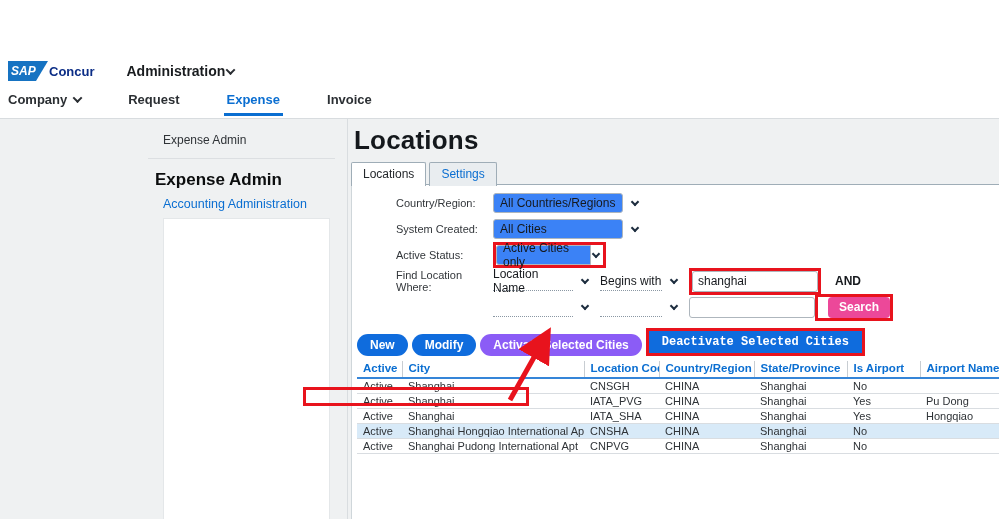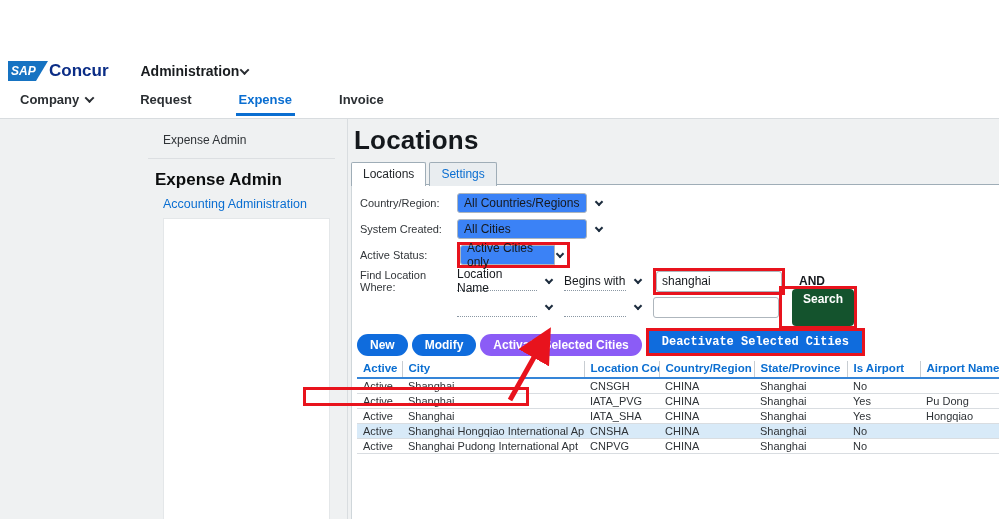--- a/index.html
+++ b/index.html
@@ -14,24 +14,24 @@
 
   
   .app-header { height: 72px; background: #fff; border-bottom: 1px solid #d8dcdf; }
   .hdr-top { display: flex; align-items: center; height: 34px; padding: 14px 0 0 8px; margin-top: 47px; }
   .sap-shape {
     width: 40px; height: 20px; background: #1673c2;
     clip-path: polygon(0 0, 100% 0, 70% 100%, 0 100%);
     color: #fff; font-weight: 700; font-style: italic; font-size: 12px;
     display: flex; align-items: center; padding-left: 3px;
   }
-  .concur-word { color: #0b2d86; font-weight: 700; font-size: 17px; margin-left: 1px; }
+  .concur-word { color: #0b2d86; font-weight: 700; font-size: 13px; margin-left: 1px; }
   .admin-menu { margin-left: 32px; font-weight: 700; font-size: 14px; color: #191c1f; display: flex; align-items: center; gap: 2px; }
   .chev { display: inline-block; width: 7px; height: 7px; border-right: 2px solid #2a2e33; border-bottom: 2px solid #2a2e33; transform: rotate(45deg) translate(-1px,-1px); }
-  .hdr-nav { display: flex; align-items: center; height: 36px; padding-left: 20px; }
+  .hdr-nav { display: flex; align-items: center; height: 36px; padding-left: 8px; }
   .nav-item { font-size: 13px; font-weight: 700; color: #2b2f33; margin-right: 47px; position: relative; display: flex; align-items: center; gap: 7px; cursor: pointer; }
   .nav-item.active { color: #0a6ed1; }
   .nav-item.active::after { content: ""; position: absolute; left: -3px; right: -3px; bottom: -9px; height: 3px; background: #0a6ed1; }
 
   
   .content { display: flex; height: 447px; background: #eff1f2; }
 
   
   .sidebar { width: 348px; flex-shrink: 0; padding-left: 140px; border-right: 1px solid #d9dde0; }
   .sb-breadcrumb { font-size: 12px; color: #2f3337; padding: 14px 0 11px 23px; }
@@ -45,39 +45,39 @@
   .page-title { position: absolute; top: 6px; left: 6px; font-size: 26px; font-weight: 800; color: #14181c; letter-spacing: 0.2px; }
   .tabs { position: absolute; top: 43px; left: 3px; display: flex; z-index: 2; }
   .tab { font-size: 12px; padding: 4px 11px 5px; border: 1px solid #9fadb7; border-bottom: none; border-radius: 2px 2px 0 0; margin-right: 3px; cursor: pointer; }
   .tab.active { background: #fff; color: #24282c; position: relative; }
   .tab.active::after { content:""; position:absolute; left:0; right:0; bottom:-1px; height:1px; background:#fff; }
   .tab.inactive { background: #e9edf0; color: #0a6ed1; }
   .panel { position: absolute; top: 65px; left: 3px; right: -1px; bottom: 0; background: #fff; border-top: 1px solid #9fadb7; border-left: 1px solid #cfd6da; padding-top: 5px; }
 
   
   .form-row { height: 26px; display: flex; align-items: center; padding-left: 8px; font-size: 11px; color: #32363a; }
-  .flabel { width: 97px; flex-shrink: 0; }
+  .flabel { width: 97px; flex-shrink: 0; margin-left: 36px; }
   .selbox { height: 20px; border: 1px solid #aeb6bd; border-radius: 3px; background: #3b82f6; display: flex; align-items: center; padding: 0 6px; font-size: 12px; color: #16191d; }
   .w130 { width: 130px; }
   .w95 { width: 95px; }
   .chev-sm { display: inline-block; width: 6px; height: 6px; border-right: 2px solid #1d2d3e; border-bottom: 2px solid #1d2d3e; transform: rotate(45deg); margin: -2px 0 0 9px; flex-shrink: 0; }
   .dotsel { width: 80px; height: 20px; border-bottom: 1px dotted #8a97a3; display: flex; align-items: center; font-size: 12px; color: #16191d; }
   .dotsel.op { width: 62px; }
   .gap12 { width: 12px; flex-shrink: 0; }
   .txtin { height: 21px; width: 126px; border: 1px solid #aeb6bd; border-radius: 3px; font-size: 12px; padding: 0 5px; color: #16191d; font-family: inherit; background: #fff; }
   .date-wrap { position: relative; margin-left: 14px; }
   .cal-icon { position: absolute; right: 5px; top: 6px; width: 10px; height: 9px; border: 1px solid #4a5560; border-top-width: 3px; border-radius: 1px; }
   .and-label { font-size: 12px; font-weight: 600; color: #16191d; margin-left: 14px; }
   .annot { border: 3px solid #e8131d; display: inline-flex; align-items: center; background: transparent; }
 
   
   .toolbar { margin: 8px 0 5px 5px; display: flex; gap: 4px; align-items: flex-end; }
   .btn { background: #0f6cdd; color: #fff; font-weight: 700; font-size: 12px; padding: 4px 13px; border-radius: 12px; border: none; font-family: inherit; cursor: pointer; white-space: nowrap; }
   .btn.disabled { background: #8b5cf6; }
-  .btn-search { background: #14532d; color: #fff; font-weight: 700; font-size: 12px; padding: 3px 11px 20px; border-radius: 4px; border: none; font-family: inherit; cursor: pointer; margin-left: 10px; }
+  .btn-search { background: #ec4899; color: #fff; font-weight: 700; font-size: 12px; padding: 3px 11px 4px; border-radius: 4px; border: none; font-family: inherit; cursor: pointer; margin-left: 10px; }
 
   
   table.loc-table { margin-left: 5px; width: 699px; border-collapse: collapse; table-layout: fixed; }
   .loc-table th { color: #0a6ed1; font-size: 11.5px; font-weight: 700; text-align: left; padding: 1px 0 3px 6px; border-right: 1px solid #c8cdd2; border-bottom: 2px solid #3585d8; white-space: nowrap; overflow: hidden; }
   .loc-table td { font-size: 11px; color: #2f3337; padding: 1px 0 1px 6px; border-bottom: 1px solid #d9dde1; white-space: nowrap; overflow: hidden; height: 15px; }
   tr.selected td { background: #d8eaf8; }
 
   
   .hscroll { position: absolute; left: 5px; right: 2px; bottom: 2px; height: 13px; display: flex; align-items: center; }
   .sb-arrow { font-size: 9px; color: #505356; line-height: 1; cursor: pointer; }

